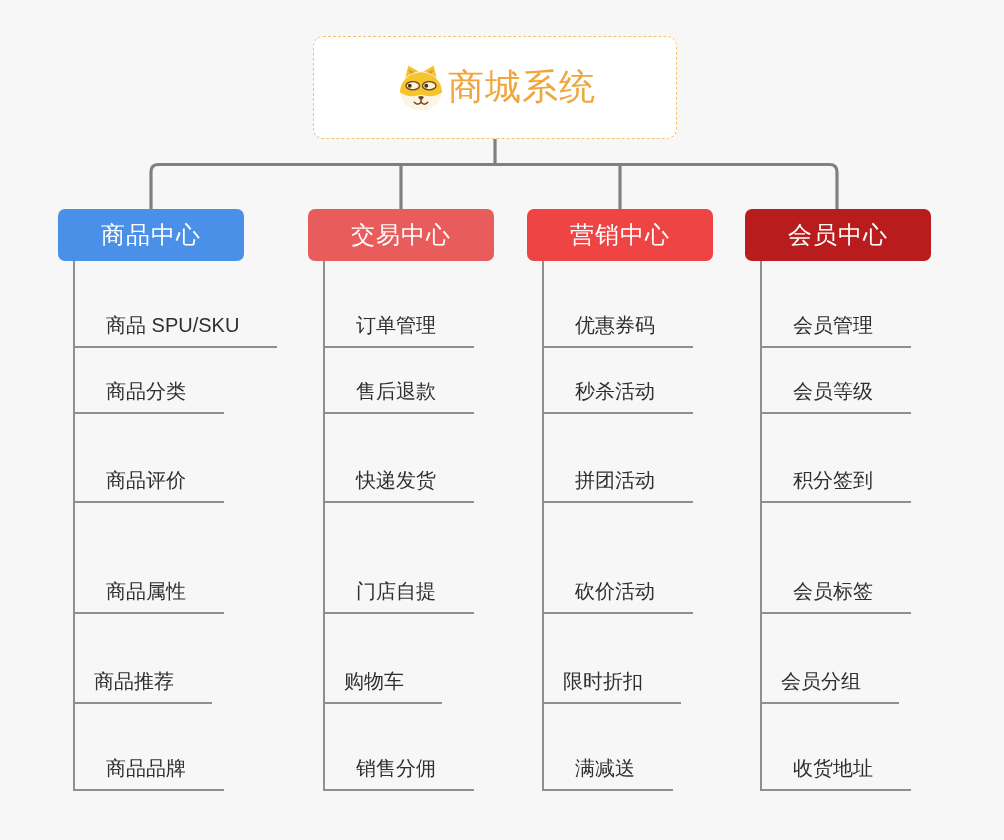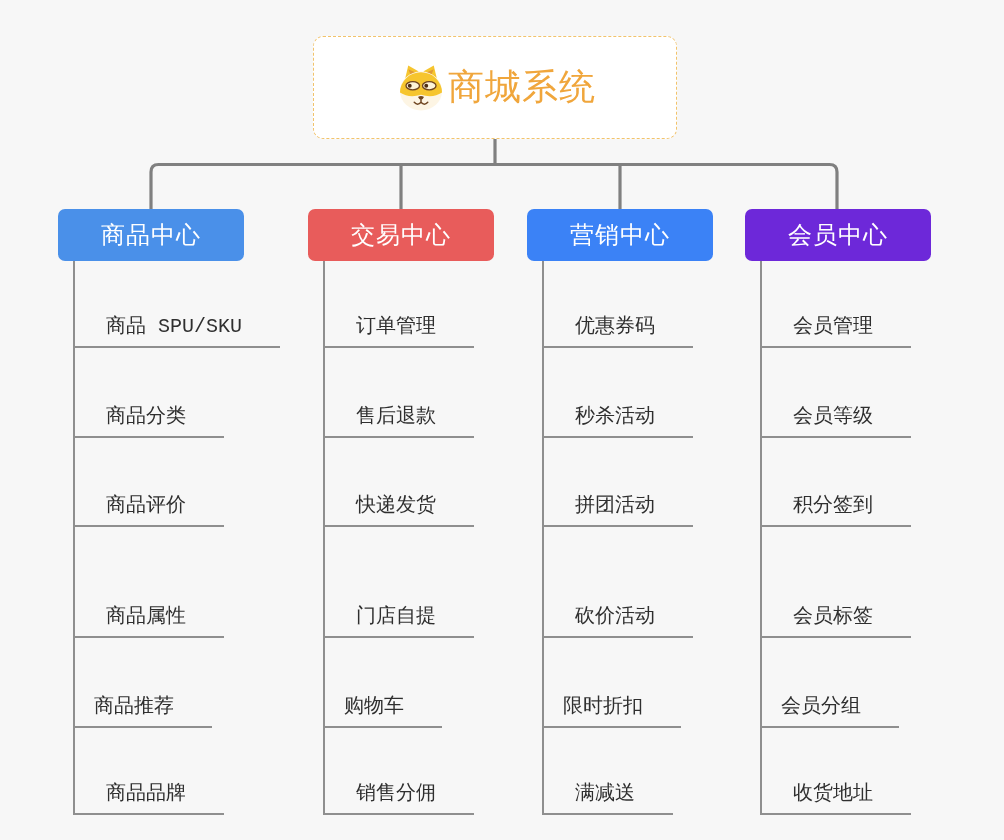--- a/index.html
+++ b/index.html
@@ -66,24 +66,23 @@
   .item {
     display:flex;
     align-items:flex-end;
     width:max-content;
     box-sizing:border-box;
     border-bottom:2px solid #8f8f8f;
     padding:0 38px 7px 31px;
     font-size:20px;
     color:#2f2f2f;
     white-space:nowrap;
-    font-family:Liberation Mono, monospace;
   }
   .item:nth-child(1){ height:87px; }
-  .item:nth-child(2){ height:90px; }
+  .item:nth-child(2){ height:66px; }
   .item:nth-child(3){ height:89px; }
   .item:nth-child(4){ height:111px; }
   .item:nth-child(5){ height:90px;padding-left:19px; }
   .item:nth-child(6){ height:87px; }
   .b0 { left:58px; }
   .b1 { left:308px; }
   .b2 { left:527px; }
   .b3 { left:745px; }
 </style>
 </head>
@@ -160,21 +159,21 @@
       <div class="item">
           <span>购物车</span>
         </div>
       <div class="item">
           <span>销售分佣</span>
         </div>
     </div>
   </div>
 
   <div class="branch b2">
-    <div class="branch-box" style="background-color: #3b82f6;">营销中心</div>
+    <div class="branch-box" style="background-color: #ef4444;">营销中心</div>
     <div class="items">
       <div class="item">
           <span>优惠券码</span>
         </div>
       <div class="item">
           <span>秒杀活动</span>
         </div>
       <div class="item">
           <span>拼团活动</span>
         </div>
@@ -184,21 +183,21 @@
       <div class="item">
           <span>限时折扣</span>
         </div>
       <div class="item">
           <span>满减送</span>
         </div>
     </div>
   </div>
 
   <div class="branch b3">
-    <div class="branch-box" style="background-color: #6d28d9;">会员中心</div>
+    <div class="branch-box" style="background-color: #b91c1c;">会员中心</div>
     <div class="items">
       <div class="item">
           <span>会员管理</span>
         </div>
       <div class="item">
           <span>会员等级</span>
         </div>
       <div class="item">
           <span>积分签到</span>
         </div>

